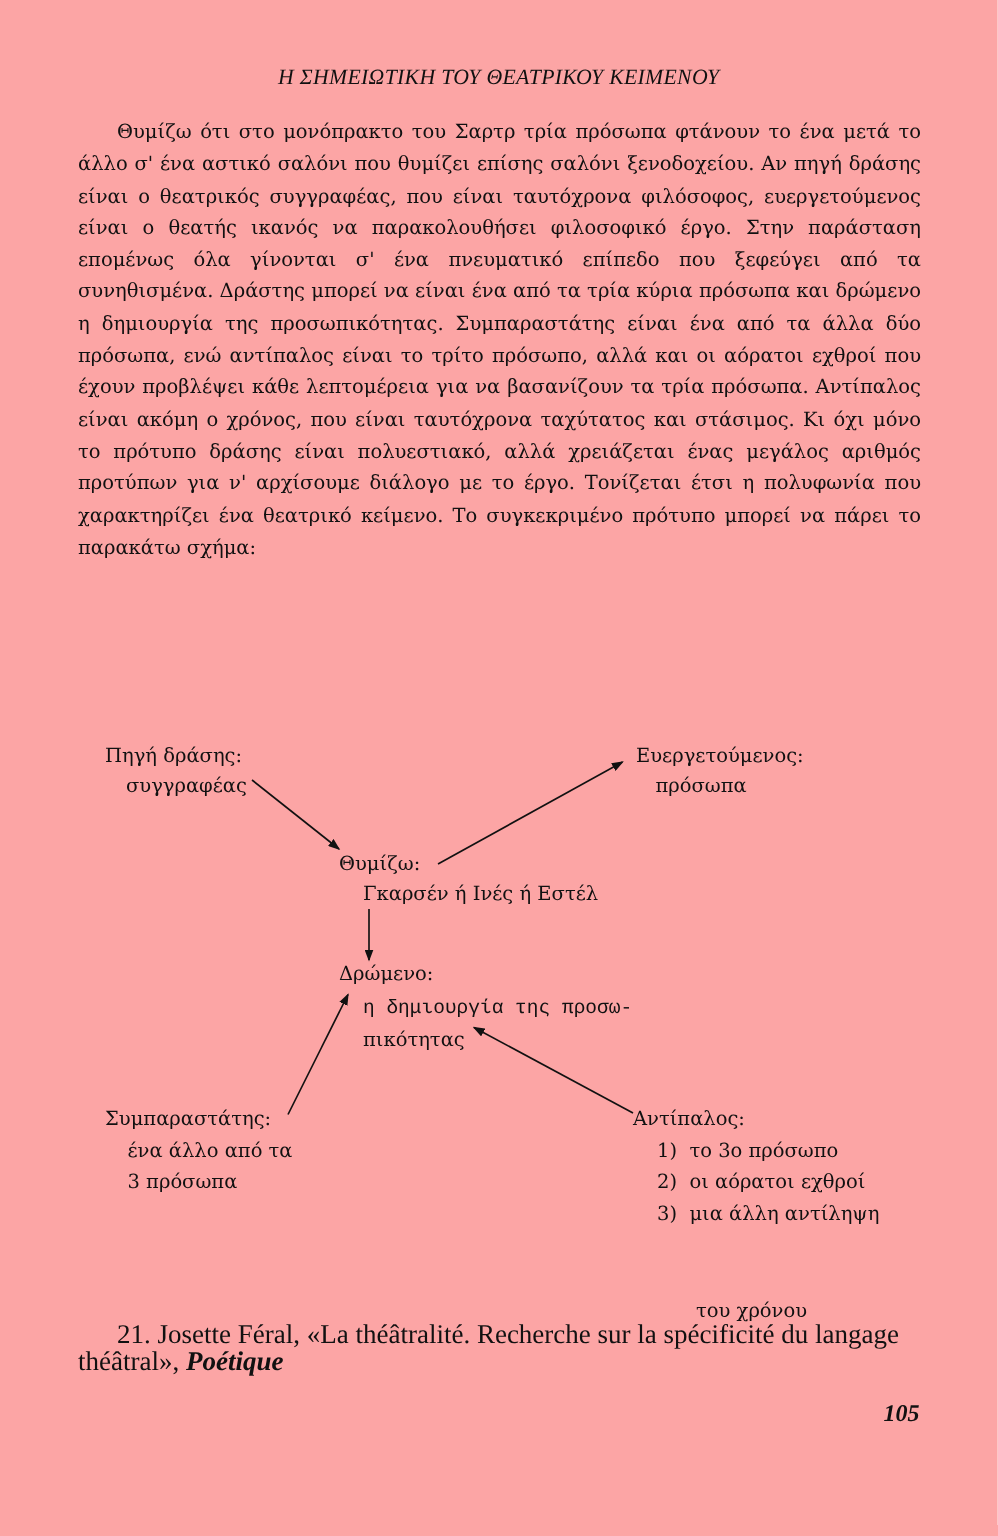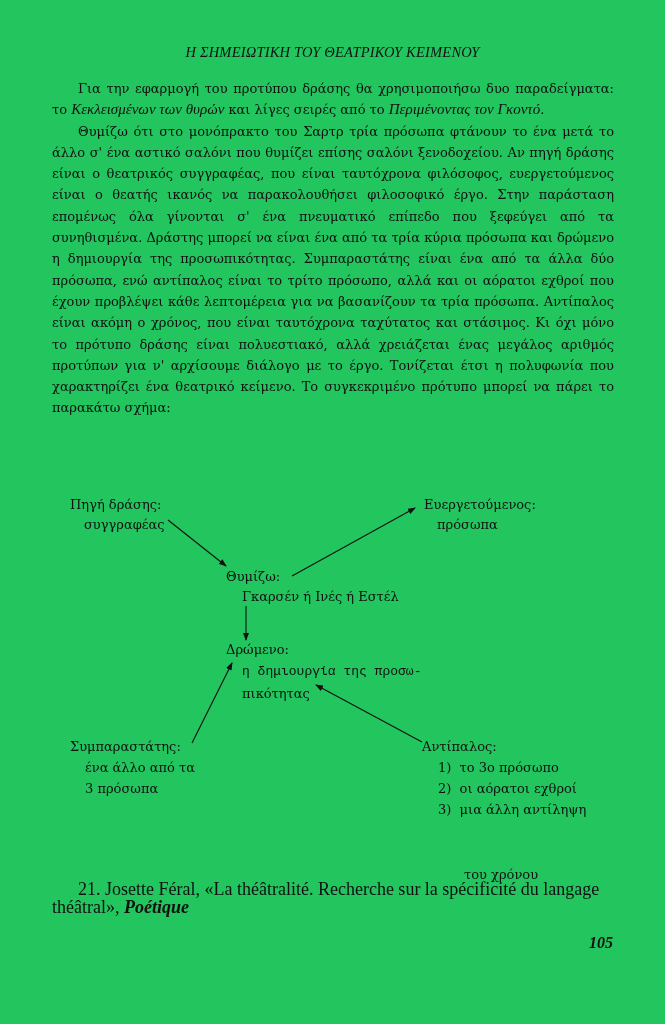--- a/index.html
+++ b/index.html
@@ -1,18 +1,18 @@
 <!DOCTYPE html>
 <html><head>
 <meta charset="utf-8">
 <style>
   html, body { margin: 0; padding: 0; background: #ffffff; }
   body { width: 665px; height: 1024px; position: relative; overflow: hidden;
          font-family: "DejaVu Serif", "Liberation Serif", serif; color: #111; }
-  .page { position: absolute; left: 0; top: 0; width: 665px; height: 1024px; background: #22c55e; }
+  .page { position: absolute; left: 0; top: 0; width: 665px; height: 1024px; background: #fca5a5; }
   .header { position: absolute; top: 44px; left: 0; width: 665px; text-align: center;
             font-family: "Liberation Serif", serif; font-style: italic; font-size: 14.5px; letter-spacing: 0.2px; }
   .body-text { position: absolute; left: 52px; top: 78px; width: 562px;
                font-family: "DejaVu Serif", serif; font-size: 13px; line-height: 21.3px; text-align: justify; }
   .body-text p { margin: 0; text-indent: 26px; }
   .body-text p.noindent { text-indent: 0; }
   .body-text i { font-family: "Liberation Serif", serif; font-size: 15px; }
   sup { font-size: 8px; vertical-align: super; line-height: 0; }
   .dlabel { position: absolute; font-family: "DejaVu Serif", serif; font-size: 13px; line-height: 21px; white-space: nowrap; }
   svg.arrows { position: absolute; left: 0; top: 0; }
@@ -23,21 +23,20 @@
              font-style: italic; font-weight: bold; font-size: 16px; }
 </style>
 </head>
 <body>
 
 <div class="page">
 
   <div class="header">Η ΣΗΜΕΙΩΤΙΚΗ ΤΟΥ ΘΕΑΤΡΙΚΟΥ ΚΕΙΜΕΝΟΥ</div>
 
   <div class="body-text">
-    <p><span>Για την εφαρμογή του προτύπου δράσης θα χρησιμοποιήσω δυο παραδείγματα: το </span><i>Κεκλεισμένων των θυρών</i><span> και λίγες σειρές από το </span><i>Περιμένοντας τον Γκοντό</i><span>.</span></p>
     <p>Θυμίζω ότι στο μονόπρακτο του Σαρτρ τρία πρόσωπα φτάνουν το ένα μετά το άλλο σ' ένα αστικό σαλόνι που θυμίζει επίσης σαλόνι ξενοδοχείου. Αν πηγή δράσης είναι ο θεατρικός συγγραφέας, που είναι ταυτόχρονα φιλόσοφος, ευεργετούμενος είναι ο θεατής ικανός να παρακολουθήσει φιλοσοφικό έργο. Στην παράσταση επομένως όλα γίνονται σ' ένα πνευματικό επίπεδο που ξεφεύγει από τα συνηθισμένα. Δράστης μπορεί να είναι ένα από τα τρία κύρια πρόσωπα και δρώμενο η δημιουργία της προσωπικότητας. Συμπαραστάτης είναι ένα από τα άλλα δύο πρόσωπα, ενώ αντίπαλος είναι το τρίτο πρόσωπο, αλλά και οι αόρατοι εχθροί που έχουν προβλέψει κάθε λεπτομέρεια για να βασανίζουν τα τρία πρόσωπα. Αντίπαλος είναι ακόμη ο χρόνος, που είναι ταυτόχρονα ταχύτατος και στάσιμος. Κι όχι μόνο το πρότυπο δράσης είναι πολυεστιακό, αλλά χρειάζεται ένας μεγάλος αριθμός προτύπων για ν' αρχίσουμε διάλογο με το έργο. Τονίζεται έτσι η πολυφωνία που χαρακτηρίζει ένα θεατρικό κείμενο. Το συγκεκριμένο πρότυπο μπορεί να πάρει το παρακάτω σχήμα:</p>
   </div>
 
   <div>
     <svg class="arrows" width="665" height="1024">
       <defs>
         <marker id="ah" markerWidth="8" markerHeight="6" refX="7" refY="3" orient="auto" markerUnits="userSpaceOnUse">
           <path d="M0,0 L8,3 L0,6 Z" fill="#111"></path>
         </marker>
       </defs>

